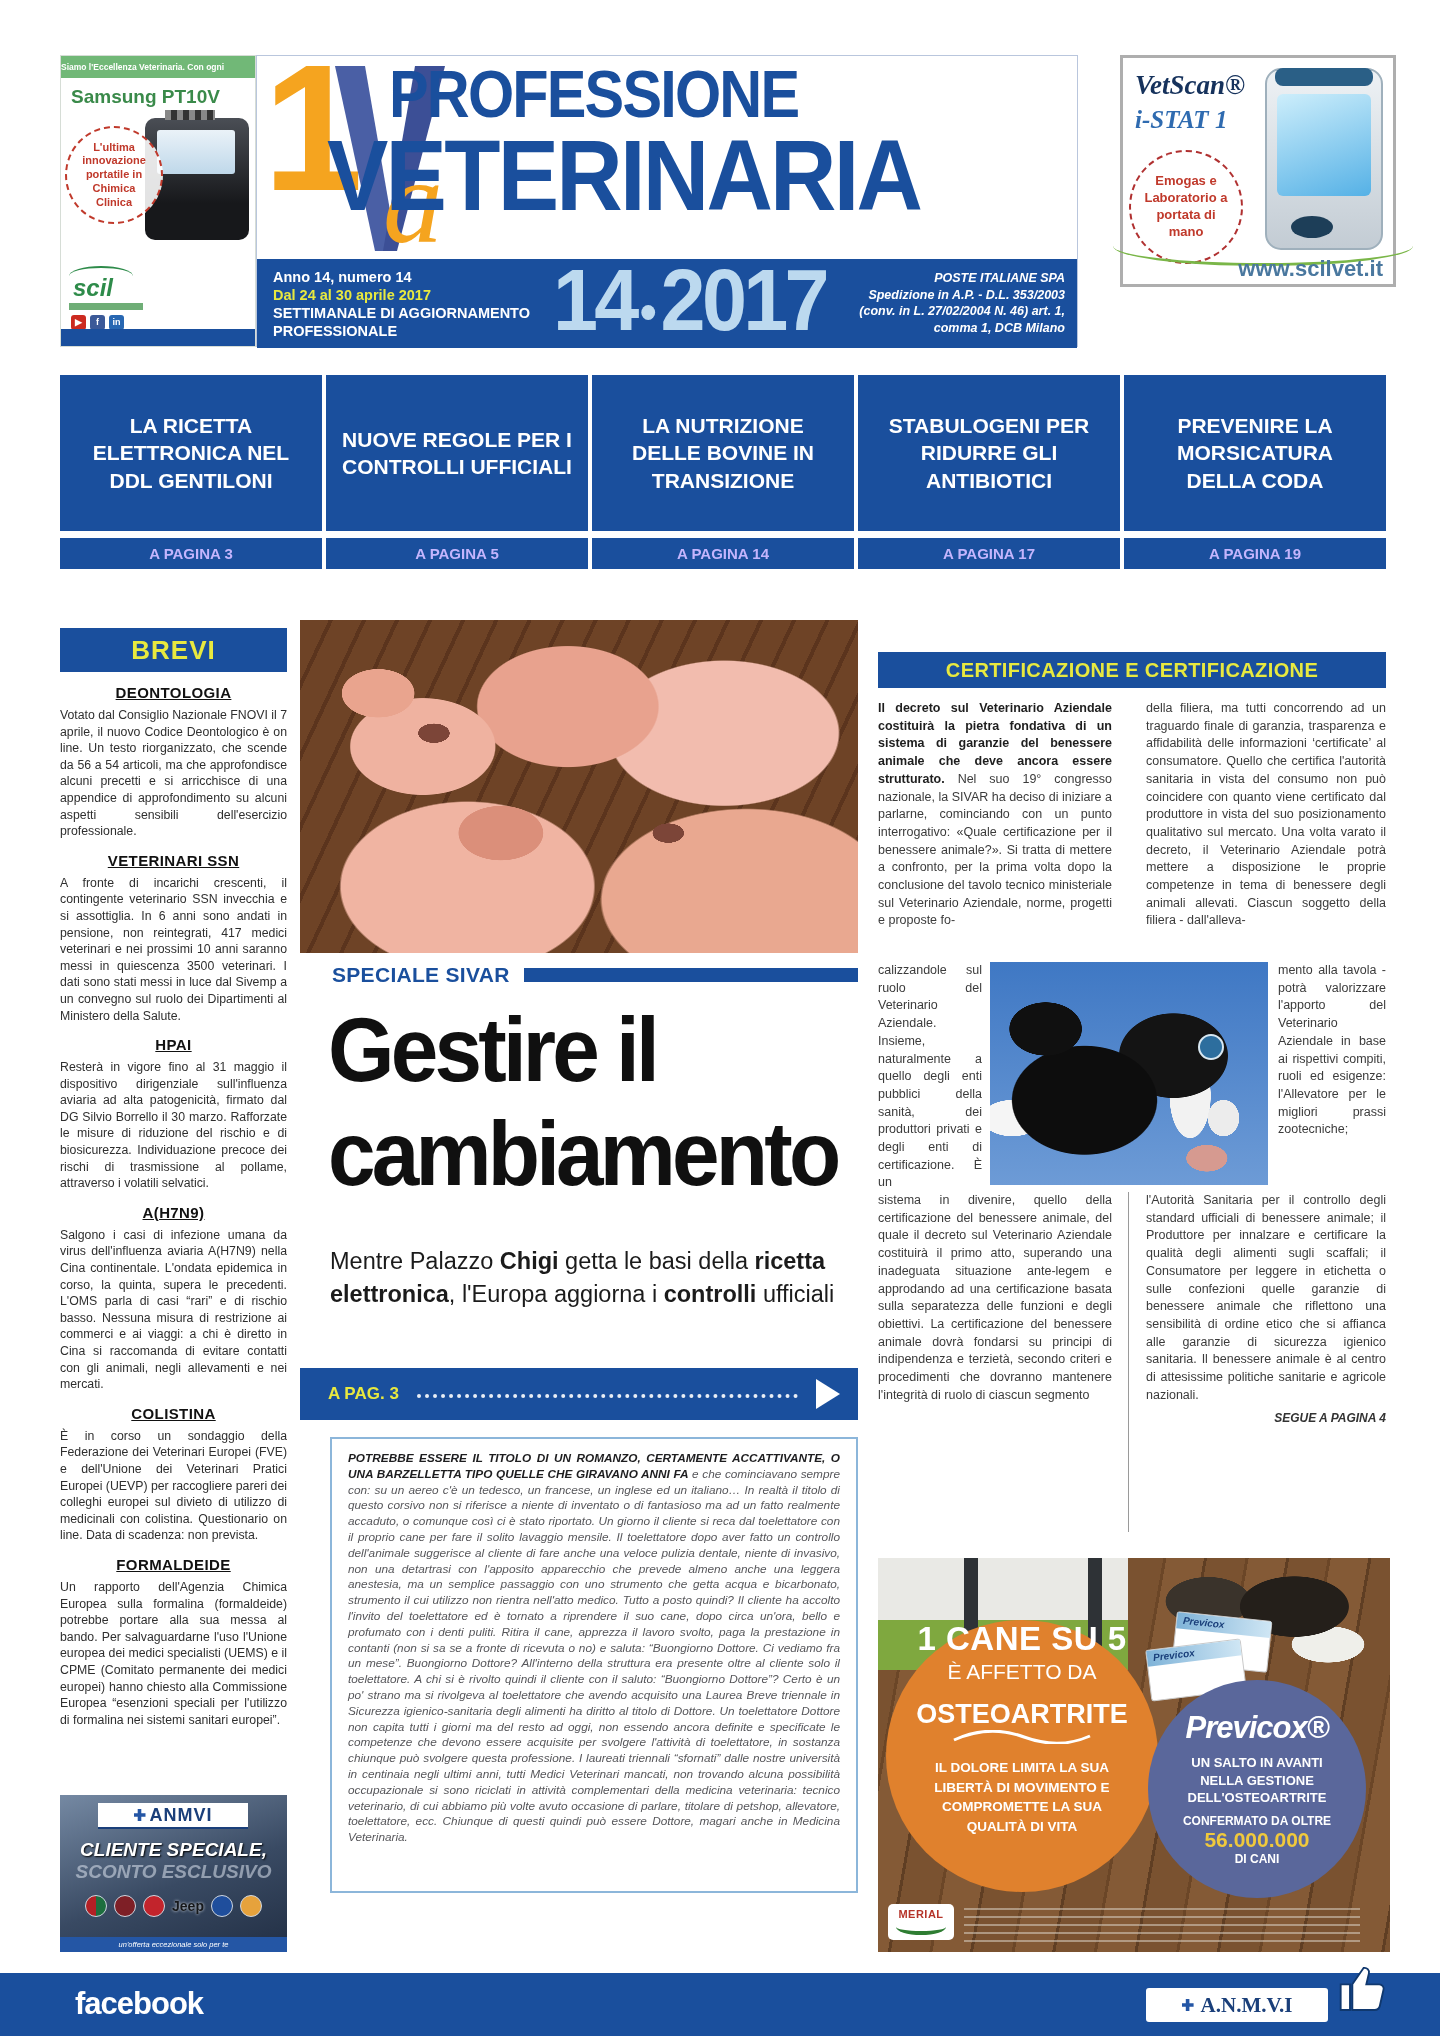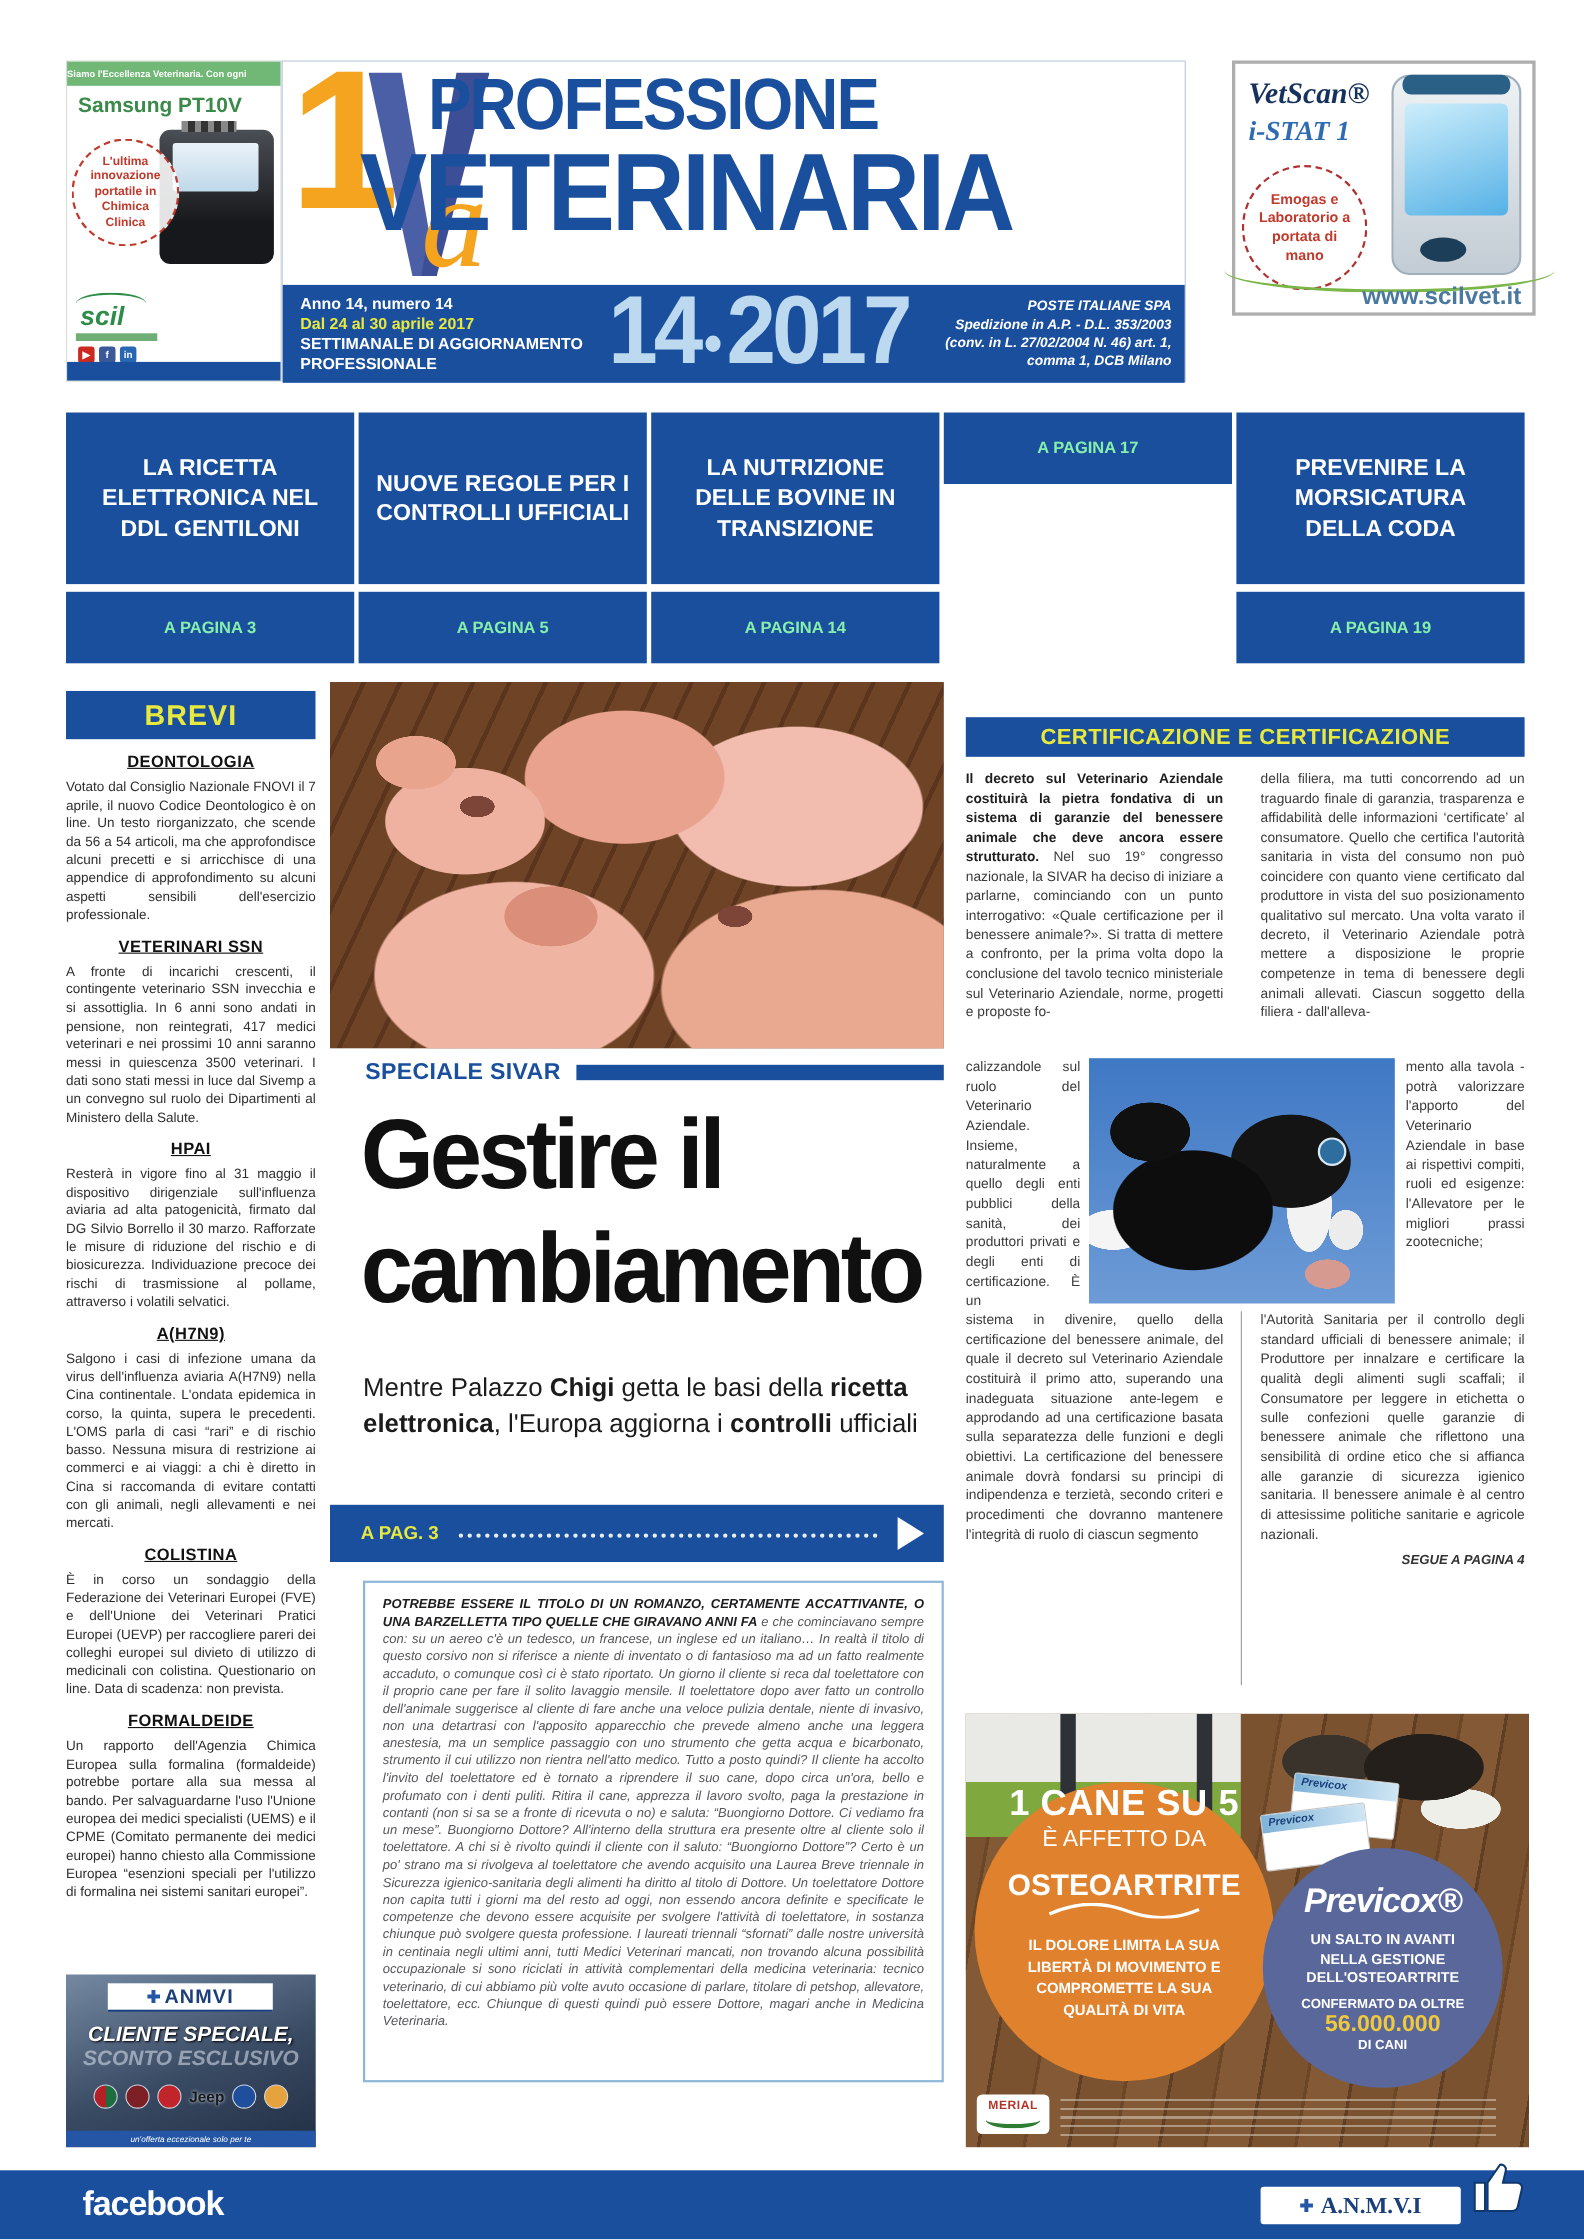--- a/index.html
+++ b/index.html
@@ -46,21 +46,21 @@
   .vs-device:after { content:""; position:absolute; left:8px; top:-2px; right:8px; height:18px; border-radius:8px; background:#2a5f86; }
   .vs-btn { position:absolute; right:48px; top:146px; width:42px; height:22px; border-radius:50%; background:#1d3e58; }
   .vs-circle { position:absolute; left:6px; top:92px; width:114px; height:114px; border:2px dashed #b03030; border-radius:50%; background:rgba(255,255,255,.92); display:flex; align-items:center; justify-content:center; text-align:center; color:#c0392b; font-weight:bold; font-size:13px; line-height:1.3; padding:10px; }
   .vs-arc { position:absolute; left:-10px; bottom:18px; width:300px; height:40px; border-bottom:3px solid #7ab648; border-radius:50%; }
   .vs-url { position:absolute; right:10px; bottom:2px; font-size:22px; font-weight:bold; color:#4a789f; }
 
   
   .hl-row { left:60px; top:375px; width:1326px; display:flex; gap:4px; }
   .hl-col { flex:1; display:flex; flex-direction:column; gap:7px; }
   .hl-title { height:156px; background:#1a4f9d; color:#fff; font-weight:bold; font-size:21px; line-height:1.3; display:flex; align-items:center; justify-content:center; text-align:center; padding:0 16px; }
-  .hl-page { height:65px; background:#1a4f9d; color:#86efac; font-weight:bold; font-size:15px; display:flex; align-items:center; justify-content:center;text-align:right; }
+  .hl-page { height:31px; background:#1a4f9d; color:#c4b5fd; font-weight:bold; font-size:15px; display:flex; align-items:center; justify-content:center;text-align:right; }
 
   
   .brevi { left:60px; top:628px; width:227px; height:1162px; overflow:hidden; }
   .brevi-head { height:44px; background:#1a4f9d; color:#e8e93f; font-size:26px; font-weight:800; display:flex; align-items:center; justify-content:center; letter-spacing:1px; }
   .brevi-sec { margin-top:12px; }
   .brevi-sec h3 { text-align:center; font-size:15px; font-weight:800; color:#111; text-decoration:underline; letter-spacing:.4px; }
   .brevi-sec p { margin-top:6px; font-size:12.3px; line-height:16.6px; color:#2f2f2f; text-align:justify; }
 
   
   .ad-anmvi { left:60px; top:1795px; width:227px; height:157px; background:linear-gradient(160deg,#7589a3,#394a63 55%,#222f44); overflow:hidden; }
@@ -239,20 +239,21 @@
     </div>
     <div class="hl-col">
       <div class="hl-title">NUOVE REGOLE PER I CONTROLLI UFFICIALI</div>
       <div class="hl-page">A PAGINA 5</div>
     </div>
     <div class="hl-col">
       <div class="hl-title">LA NUTRIZIONE DELLE BOVINE IN TRANSIZIONE</div>
       <div class="hl-page">A PAGINA 14</div>
     </div>
     <div class="hl-col">
+      <div class="hl-title">STABULOGENI PER RIDURRE GLI ANTIBIOTICI</div>
       <div class="hl-page">A PAGINA 17</div>
     </div>
     <div class="hl-col">
       <div class="hl-title">PREVENIRE LA MORSICATURA DELLA CODA</div>
       <div class="hl-page">A PAGINA 19</div>
     </div>
   </div>
 
   <div class="abs brevi">
     <div class="brevi-head">BREVI</div>

